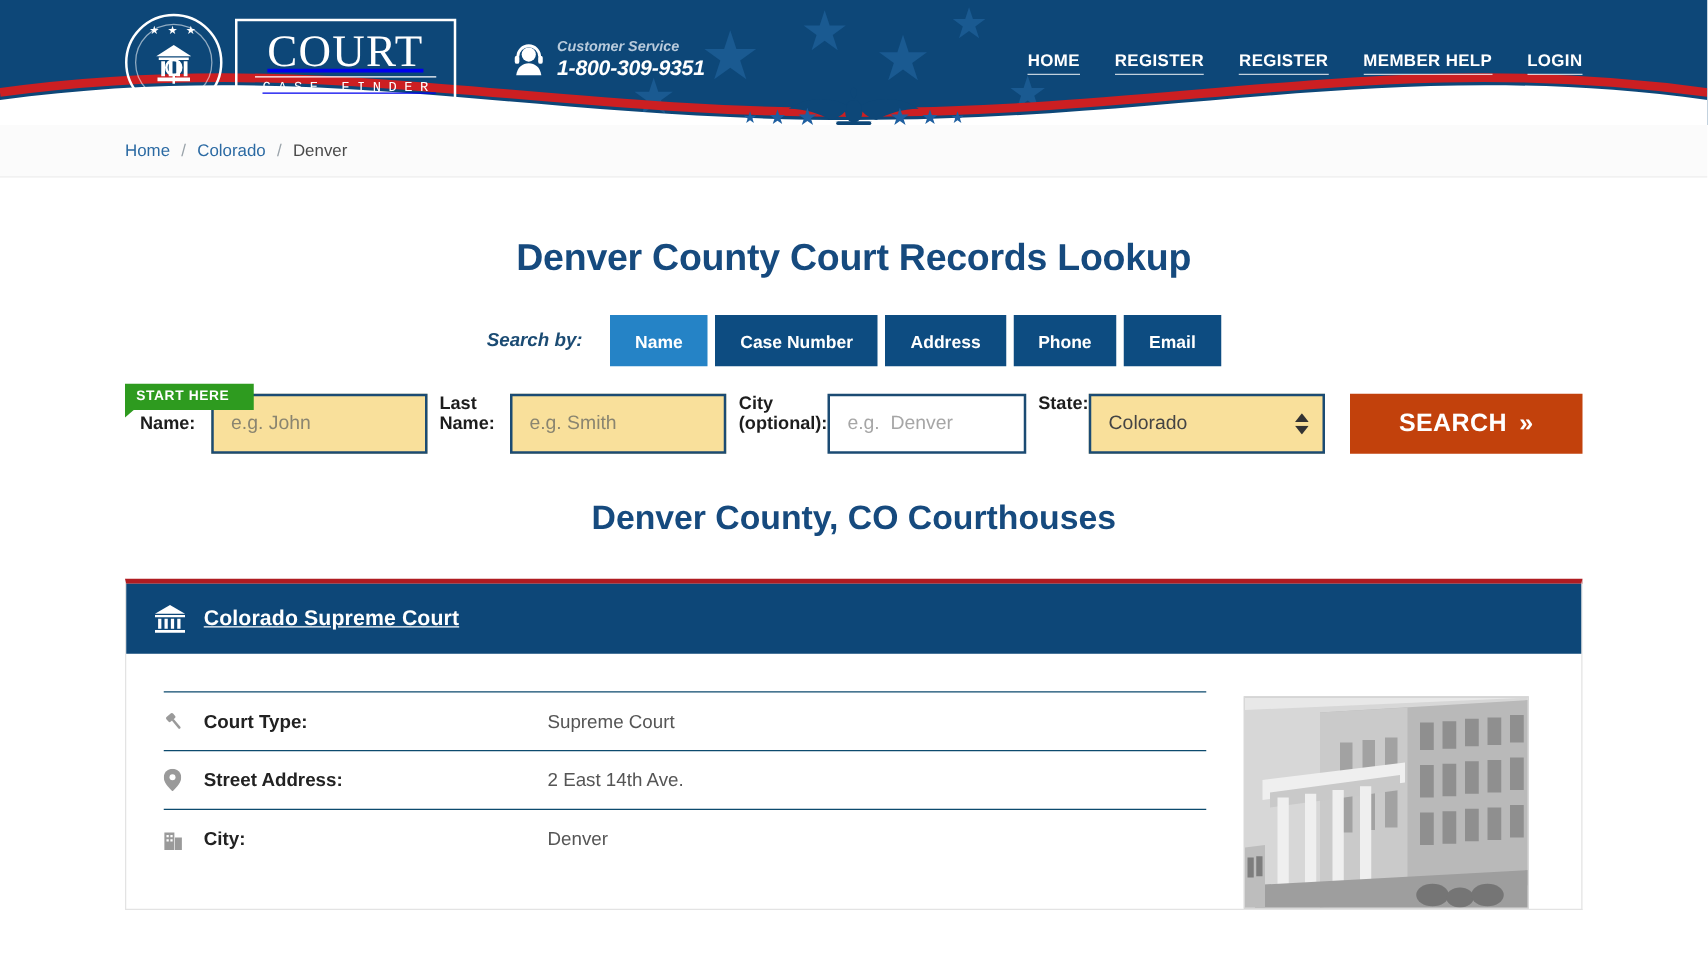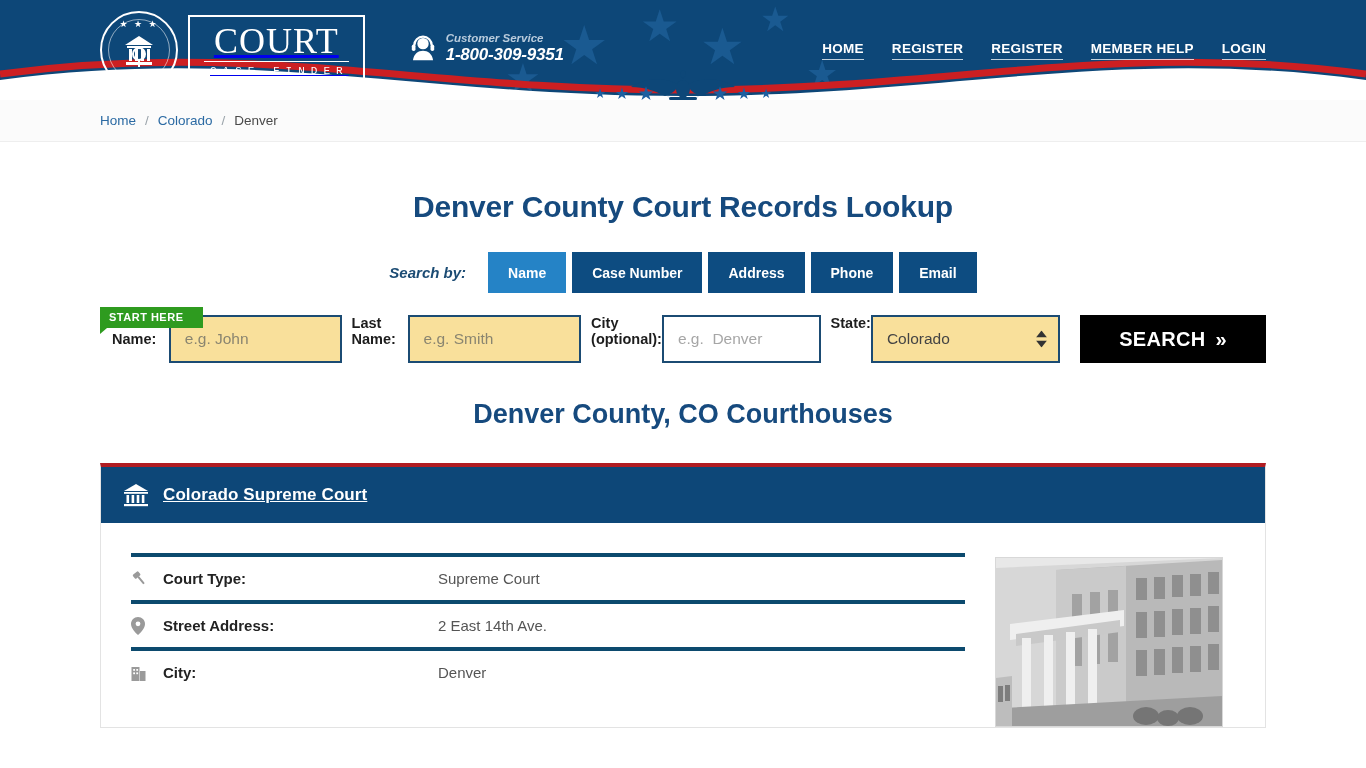--- a/index.html
+++ b/index.html
@@ -174,21 +174,21 @@
   .selwrap { position: relative; width: 100%; }
   .selwrap .inp { padding-right: 34px; display: flex; align-items: center; }
   .sel-arrows {
     position: absolute; right: 13px; top: 50%;
     transform: translateY(-50%);
     display: flex; flex-direction: column; gap: 3px;
     pointer-events: none;
   }
   .search-btn {
     height: 48px; width: 190px; margin-left: 10px;
-    background: #000000; border: none; cursor: pointer;
+    background: #c2410c; border: none; cursor: pointer;
     color: #ffffff; font-family: "Liberation Sans", sans-serif;
     font-size: 20px; font-weight: bold; letter-spacing: .3px;
     display: flex; align-items: center; justify-content: center; gap: 10px;
   }
 
   .disclaimer {
     text-align: center; margin-top: 26px;
     font-size: 13.5px; font-style: italic; color: #7b7b7b;
   }
 
@@ -210,21 +210,21 @@
     padding: 0 22px; gap: 14px;
   }
   .card-head a {
     color: #ffffff; font-size: 17px; font-weight: bold;
     text-decoration: underline; letter-spacing: .1px;
   }
   .card-body { display: flex; padding: 22px 30px 0 30px; }
   .details { flex: 1 1 auto; max-width: 870px; padding-top: 8px; }
   .drow {
     display: flex; align-items: center;
-    border-top: 4px solid #0c4a6e;
+    border-top: 1px solid #0c4a6e;
     height: 47px;
   }
   .drow .dicon { width: 32px; flex: 0 0 32px; display: flex; align-items: center; }
   .drow .dlabel {
     width: 275px; flex: 0 0 275px;
     font-size: 15px; font-weight: bold; color: #222;
   }
   .drow .dvalue { font-size: 15px; color: #555; }
   .photo-wrap { width: 240px; flex: 0 0 240px; margin-left: 30px; padding-top: 12px; }
   .photo {

